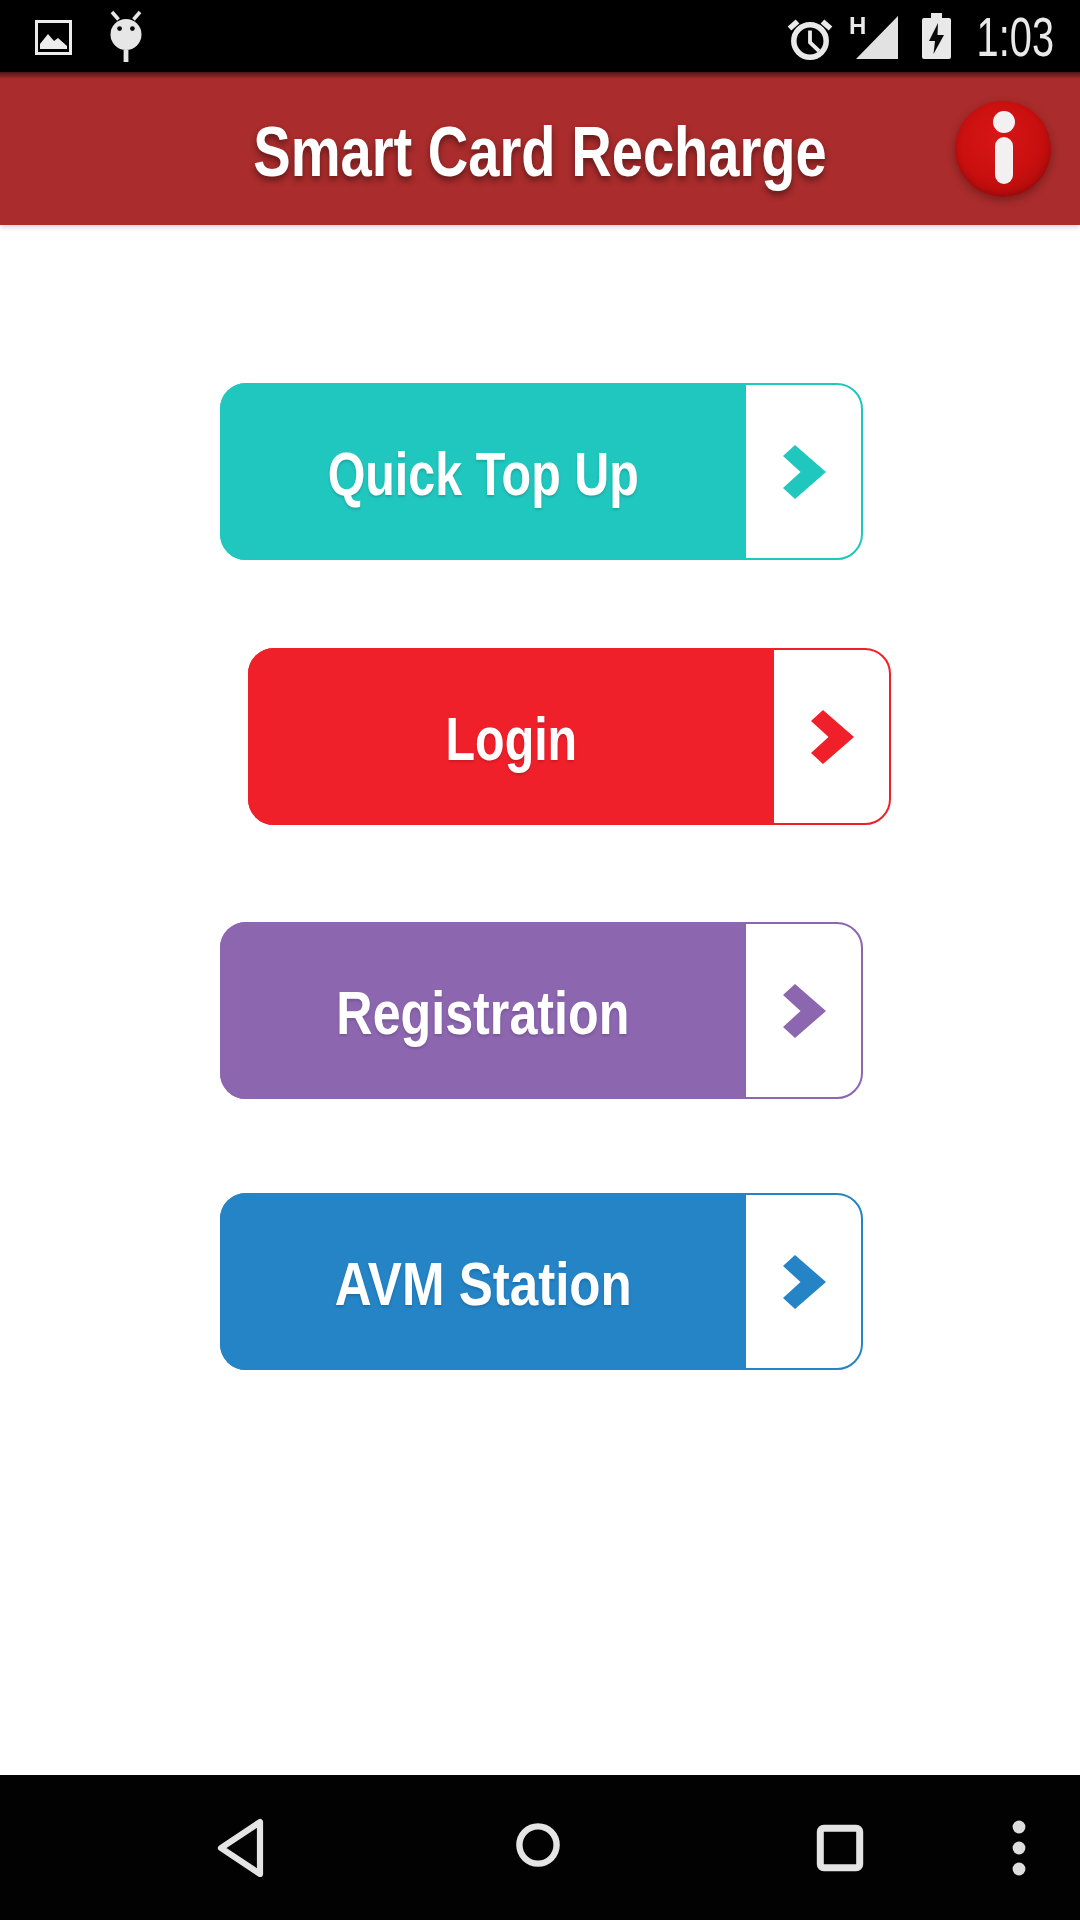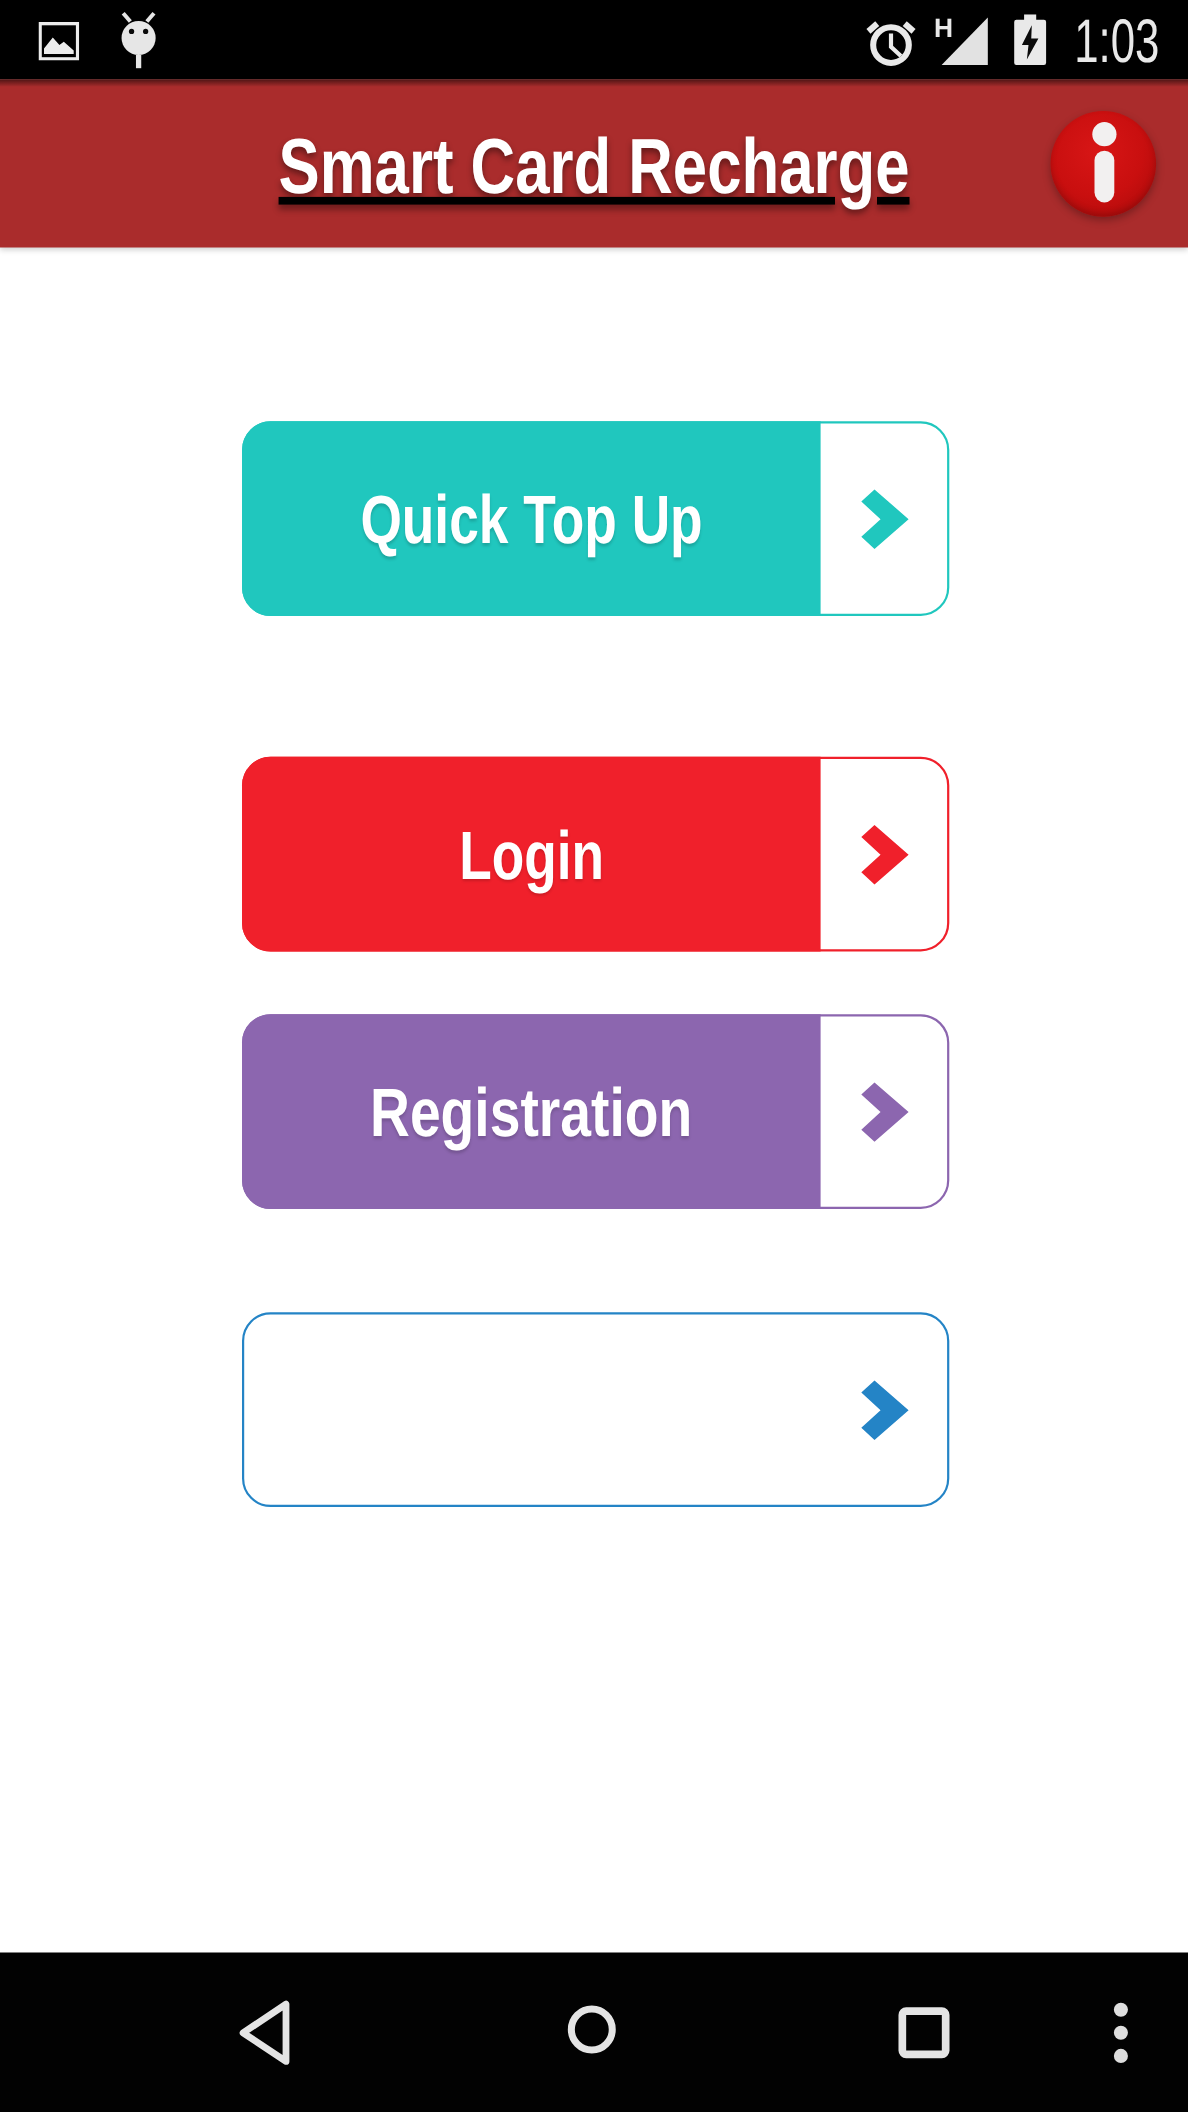--- a/index.html
+++ b/index.html
@@ -30,21 +30,21 @@
     position:absolute;left:0;top:72px;width:1080px;height:153px;
     background:var(--appbar);
     box-shadow:0 2px 5px rgba(0,0,0,0.18);
   }
   .app-bar::before{
     content:"";position:absolute;left:0;top:0;width:100%;height:7px;
     background:linear-gradient(rgba(0,0,0,0.55),rgba(0,0,0,0));
   }
   .app-title-wrap{
     position:absolute;left:0;top:3px;width:1080px;height:153px;
-    display:flex;align-items:center;justify-content:center;text-decoration:underline;
+    display:flex;align-items:center;justify-content:center;
   }
   .app-title{
     color:#ffffff;font-size:71px;font-weight:700;white-space:nowrap;
     transform:scaleX(0.79);transform-origin:50% 50%;
     text-shadow:0 4px 7px rgba(0,0,0,0.42);
   }
   .info-btn{
     position:absolute;left:955px;top:29px;width:96px;height:96px;
     border-radius:50%;
     background:radial-gradient(circle at 44% 38%, #d81616 0%, #c90f0f 52%, #ad0b0b 88%, #a00a0a 100%);
@@ -60,21 +60,21 @@
   }
   
   .menu-btn{
     position:absolute;left:220px;width:643px;height:177px;
     box-sizing:border-box;
     background:#ffffff;
     border:2px solid var(--ac);
     border-radius:26px;
   }
   .btn-quick-top-up{top:383px;}
-  .btn-login{top:688px;}
+  .btn-login{top:648px;margin-left:28px;}
   .btn-registration{top:922px;text-decoration:underline;}
   .btn-avm-station{top:1193px;}
   .btn-left{
     position:absolute;left:-2px;top:-2px;bottom:-2px;width:526px;
     background:var(--ac);
     border-radius:26px 0 0 26px;
     display:flex;align-items:center;justify-content:center;
   }
   .btn-label{
     color:#ffffff;font-size:62px;font-weight:700;white-space:nowrap;
@@ -170,20 +170,23 @@
     <span class="btn-label" style="transform:scaleX(0.81)">Registration</span>
   </div>
   <div class="btn-right">
     <svg width="46" height="56" viewBox="0 0 46 56">
       <path d="M2 12 L14 1 L45 28 L14 55 L2 44 L19.5 28 Z" fill="currentColor"></path>
     </svg>
   </div>
 </div>
 
 <div class="menu-btn btn-avm-station" style="--ac: #2484c6;">
+  <div class="btn-left">
+    <span class="btn-label" style="transform:scaleX(0.824)">AVM Station</span>
+  </div>
   <div class="btn-right">
     <svg width="46" height="56" viewBox="0 0 46 56">
       <path d="M2 12 L14 1 L45 28 L14 55 L2 44 L19.5 28 Z" fill="currentColor"></path>
     </svg>
   </div>
 </div>
 
 <div class="nav-bar">
   <svg class="nav-back" width="52" height="64" viewBox="0 0 52 64">
     <path d="M46 6 L46 58 L7 32 Z" fill="none" stroke="#e4e4e4" stroke-width="6.2" stroke-linejoin="round"></path>

